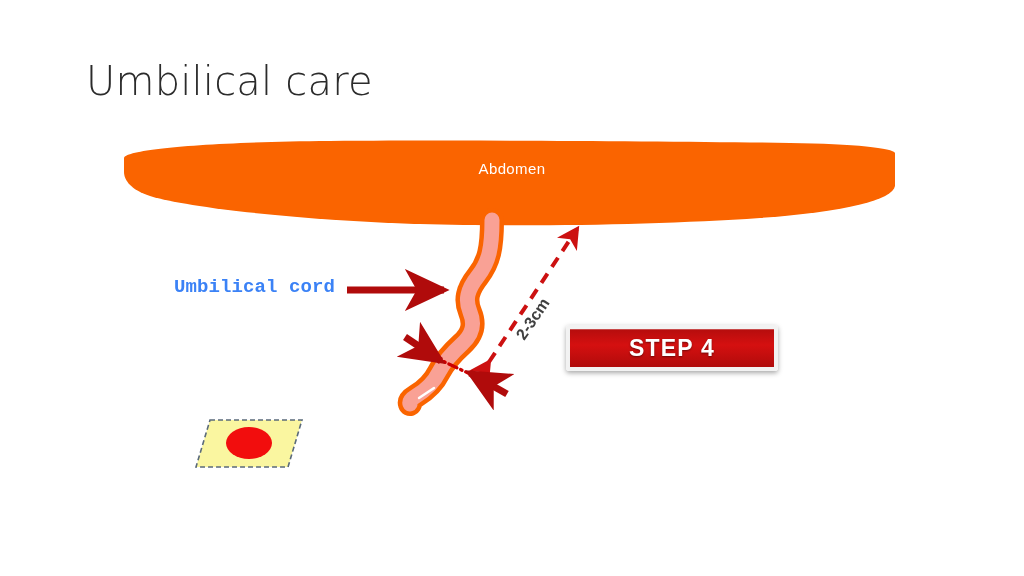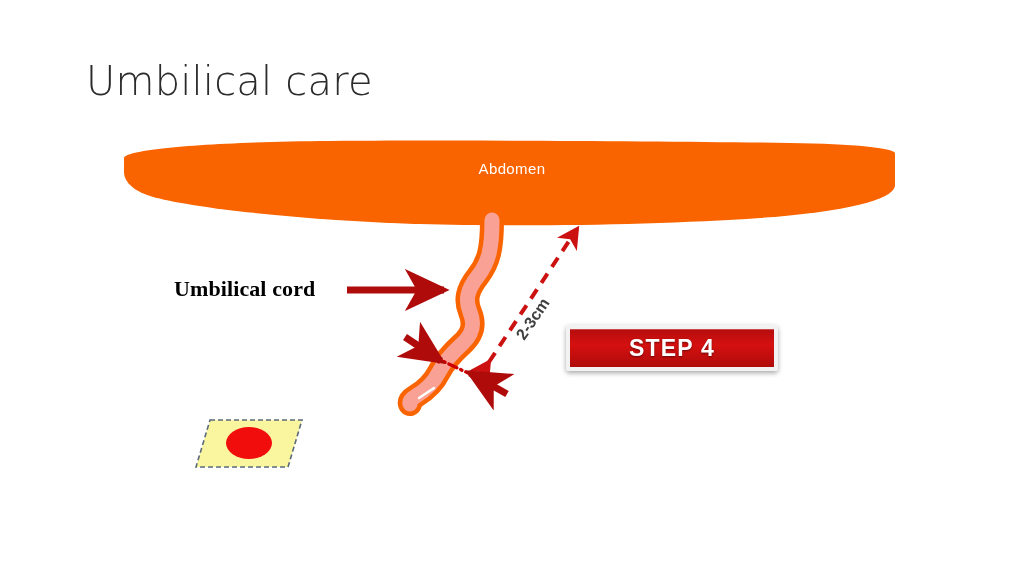--- a/index.html
+++ b/index.html
@@ -45,24 +45,24 @@
     font-family: "Liberation Sans", sans-serif;
     font-size: 15px;
     color: #ffffff;
     letter-spacing: 0.4px;
     pointer-events: none;
   }
   .cord-label {
     position: absolute;
     left: 174px;
     top: 276px;
-    font-family: Liberation Serif, serif;
+    font-family: Liberation Mono, monospace;
     font-weight: bold;
-    font-size: 22px;
-    color: #000000;
+    font-size: 19px;
+    color: #3b82f6;
     white-space: nowrap;
     letter-spacing: 0.1px;
   }
   .dim-label {
     position: absolute;
     left: 510px;
     top: 310px;
     font-family: "Liberation Sans", sans-serif;
     font-weight: bold;
     font-size: 16px;

